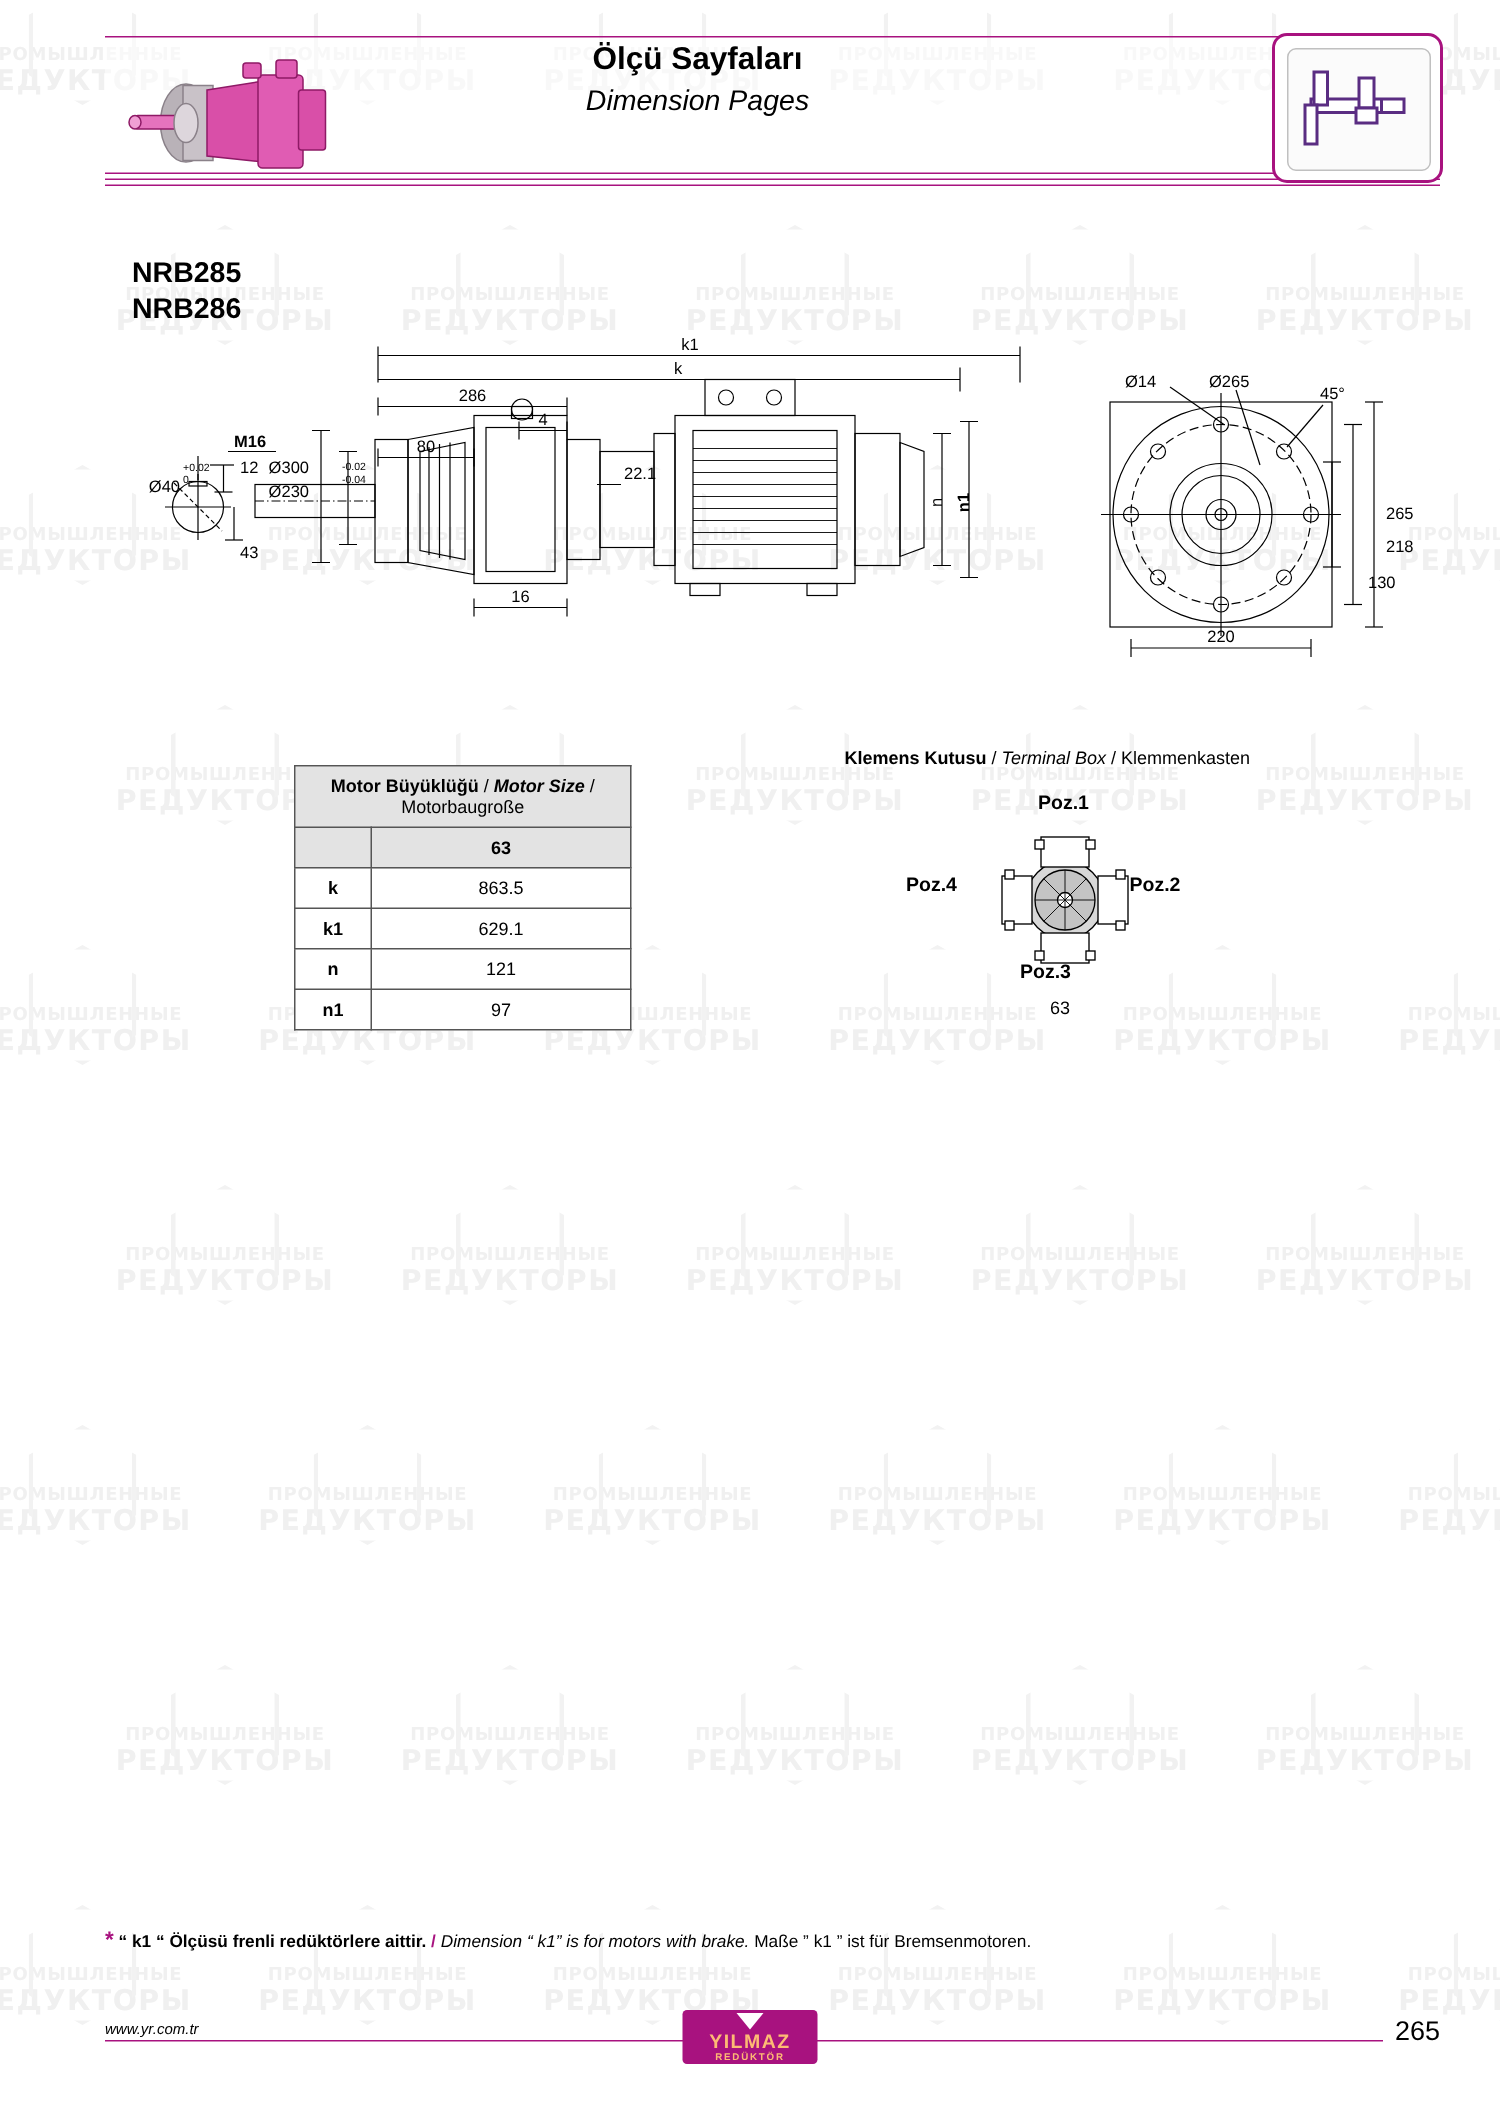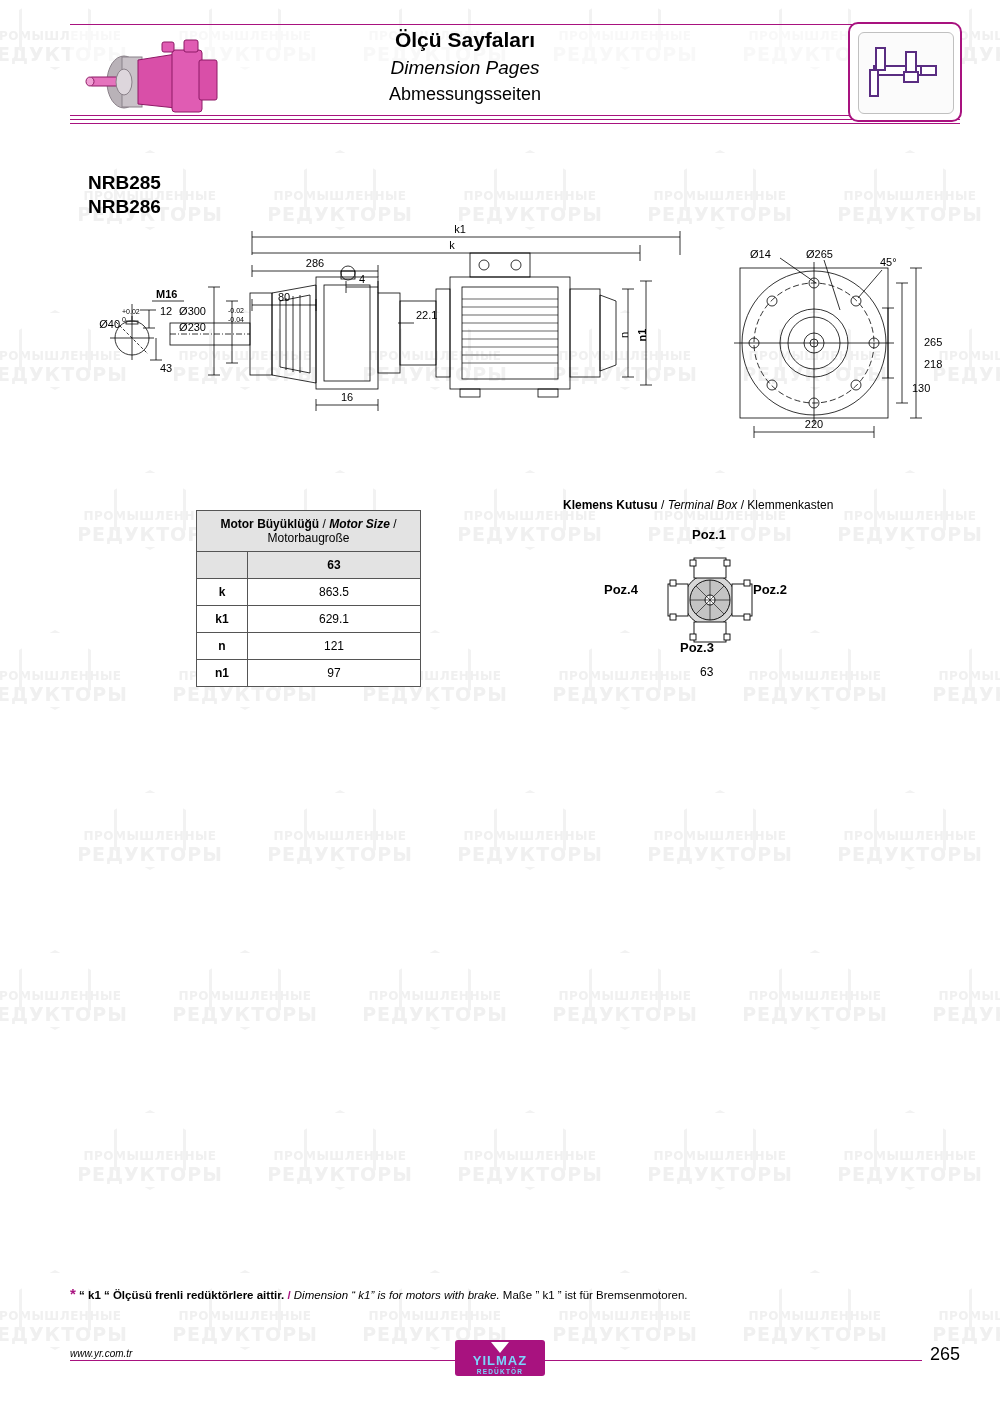--- a/index.html
+++ b/index.html
@@ -94,21 +94,21 @@
   .foot-note .star{color:#a8127f;font-weight:bold;font-size:15px;}
   .foot-note b{font-weight:bold;}
   .foot-note i{font-style:italic;}
 
   
   .foot-rule{position:absolute;left:70px;top:1360px;width:890px;border-top:1.5px solid #a8127f;z-index:3;}
   .foot-url{position:absolute;left:70px;top:1348px;font-size:10px;font-style:italic;z-index:4;background:#fff;padding-right:8px;}
   .foot-page{position:absolute;right:40px;top:1344px;font-size:18px;z-index:4;background:#fff;padding-left:8px;}
   .brand{
     position:absolute;left:455px;top:1340px;width:90px;height:36px;z-index:4;
-    background:#a8127f;border-radius:3px;color:#7dd3fc;text-align:center;
+    background:#a8127f;border-radius:3px;color:#fdba74;text-align:center;
   }
   .brand .b1{font-size:13px;font-weight:bold;letter-spacing:1px;margin-top:13px;}
   .brand .b2{font-size:6.5px;font-weight:bold;letter-spacing:1.2px;}
   .brand-mark{position:absolute;left:50%;top:2px;transform:translateX(-50%);
     width:0;height:0;border-left:9px solid transparent;border-right:9px solid transparent;border-top:11px solid #fff;}
 </style>
 </head>
 <body>
 
 <div class="wm-layer" id="wmLayer">
@@ -376,21 +376,20 @@
     <rect x="112" y="10" width="14" height="12" rx="2" fill="#e05cb3" stroke="#8e1a66"></rect>
     <rect x="90" y="12" width="12" height="10" rx="2" fill="#e05cb3" stroke="#8e1a66"></rect>
     <rect x="18" y="47" width="36" height="9" rx="2" fill="#e573bd" stroke="#8e1a66"></rect>
     <ellipse cx="18" cy="51.5" rx="4" ry="4.5" fill="#f0a0d4" stroke="#8e1a66"></ellipse>
     <ellipse cx="52" cy="52" rx="8" ry="13" fill="#ddd6dc" stroke="#8a8189"></ellipse>
   </svg>
 
   <div class="hdr-titles">
     <div class="hdr-t1">Ölçü Sayfaları</div>
     <div class="hdr-t2">Dimension Pages</div>
-    <div class="hdr-t3">Abmessungsseiten</div>
   </div>
 
   <div class="hdr-rule"></div>
   <div class="hdr-rule2"></div>
 
 
   <div class="logo-box">
     <div class="logo-inner"></div>
     <svg style="position:absolute;left:16px;top:16px;" width="78" height="64" viewBox="0 0 78 64">
       <rect x="8" y="26" width="62" height="9" fill="#fff" stroke="#5a2d82" stroke-width="2"></rect>

